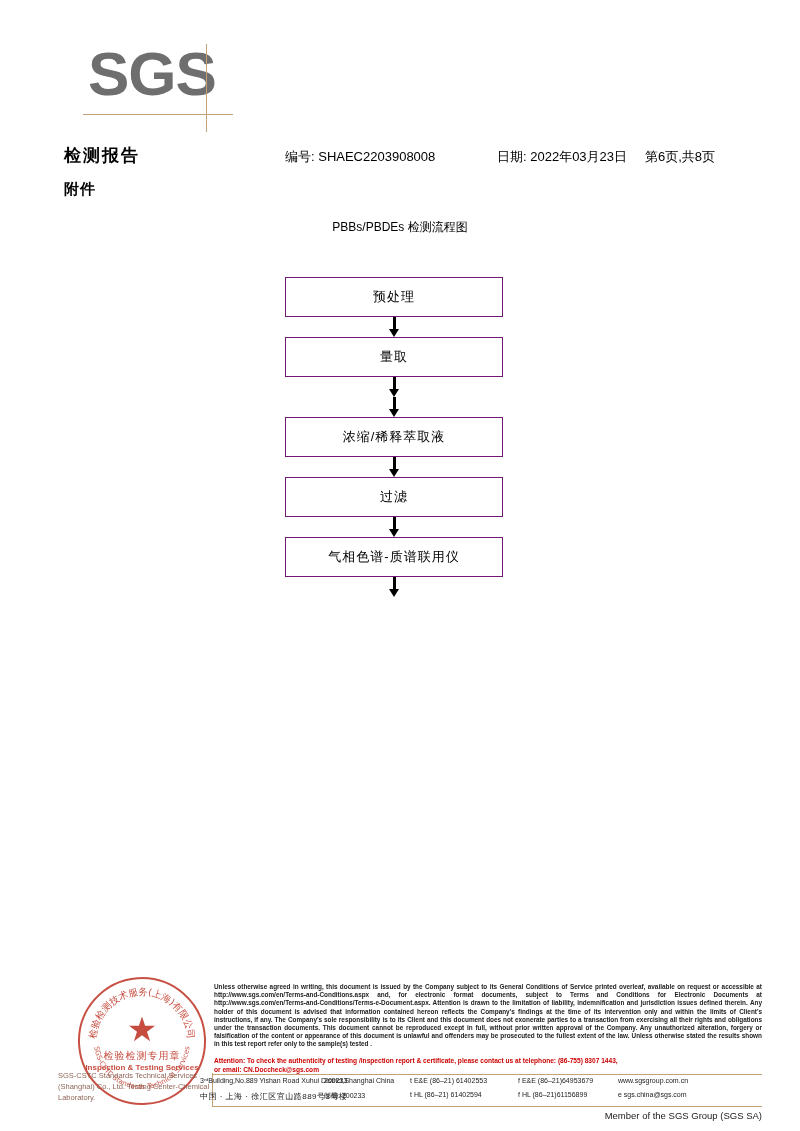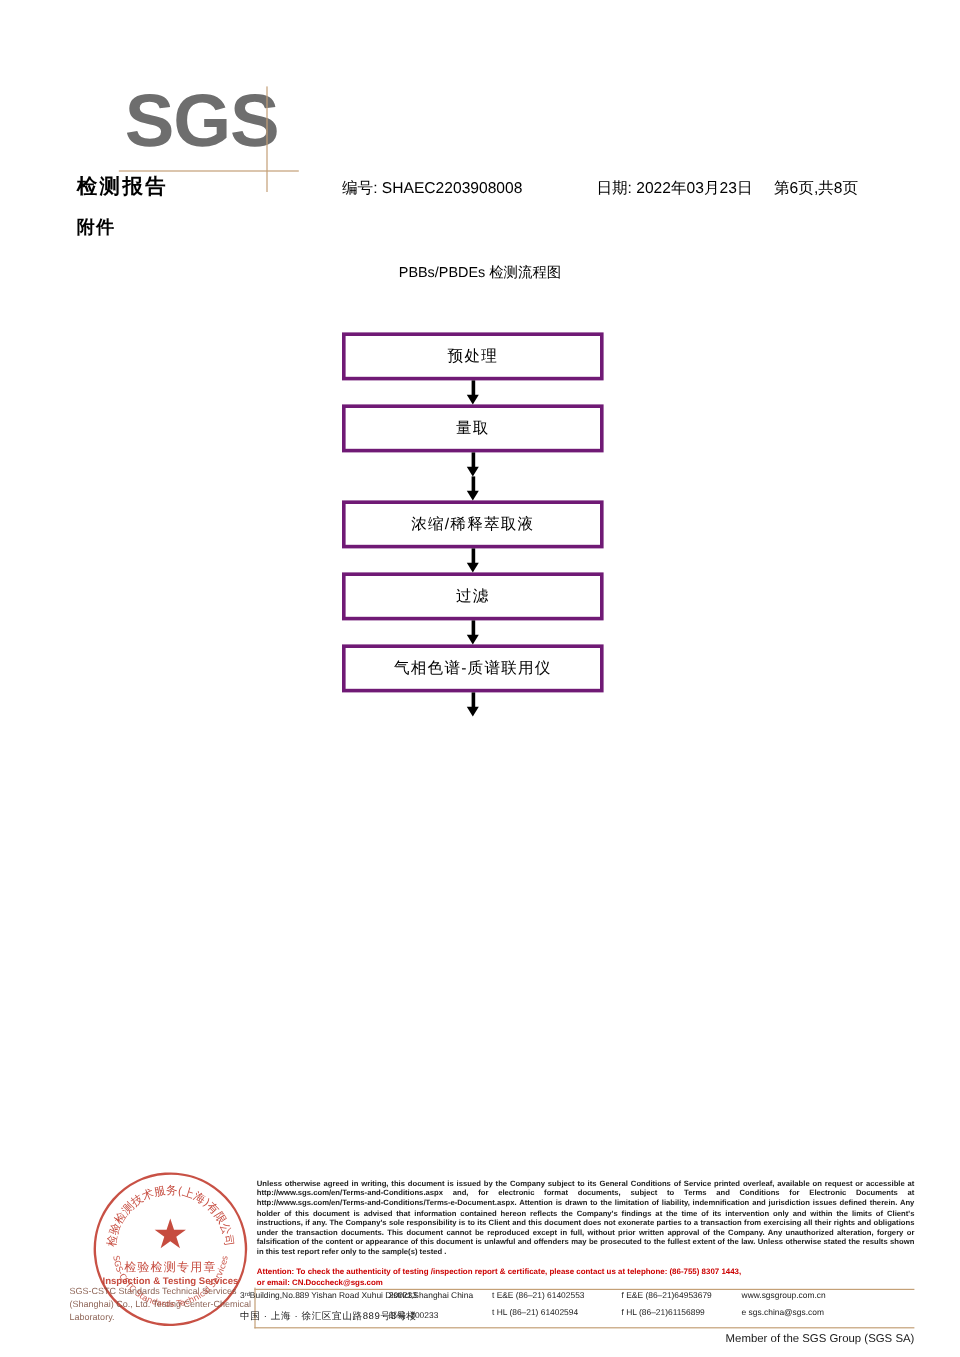--- a/index.html
+++ b/index.html
@@ -12,25 +12,24 @@
     height: 1131px;
     position: relative;
     font-family: "Liberation Sans", sans-serif;
     color: #111111;
     overflow: hidden;
   }
 
   
   #logo-block {
     position: absolute;
-    left: 104px;
+    left: 88px;
     top: 38px;
     width: 150px;
     height: 82px;
-    margin-top: 28px;
   }
   #sgs-wordmark {
     font-family: "Liberation Sans", sans-serif;
     font-weight: bold;
     font-size: 62px;
     letter-spacing: -1px;
     color: #6e6e6e;
     line-height: 72px;
     position: absolute;
     left: 0;
@@ -119,21 +118,21 @@
   #flowchart {
     position: absolute;
     left: 285px;
     top: 277px;
     width: 218px;
   }
   .flow-node {
     box-sizing: border-box;
     width: 218px;
     height: 40px;
-    border: 3px solid #701a75;
+    border: 1px solid #701a75;
     background: #ffffff;
     display: flex;
     align-items: center;
     justify-content: center;
     font-size: 13px;
     color: #000000;
     letter-spacing: 1px;
   }
   .flow-arrow {
     width: 218px;

